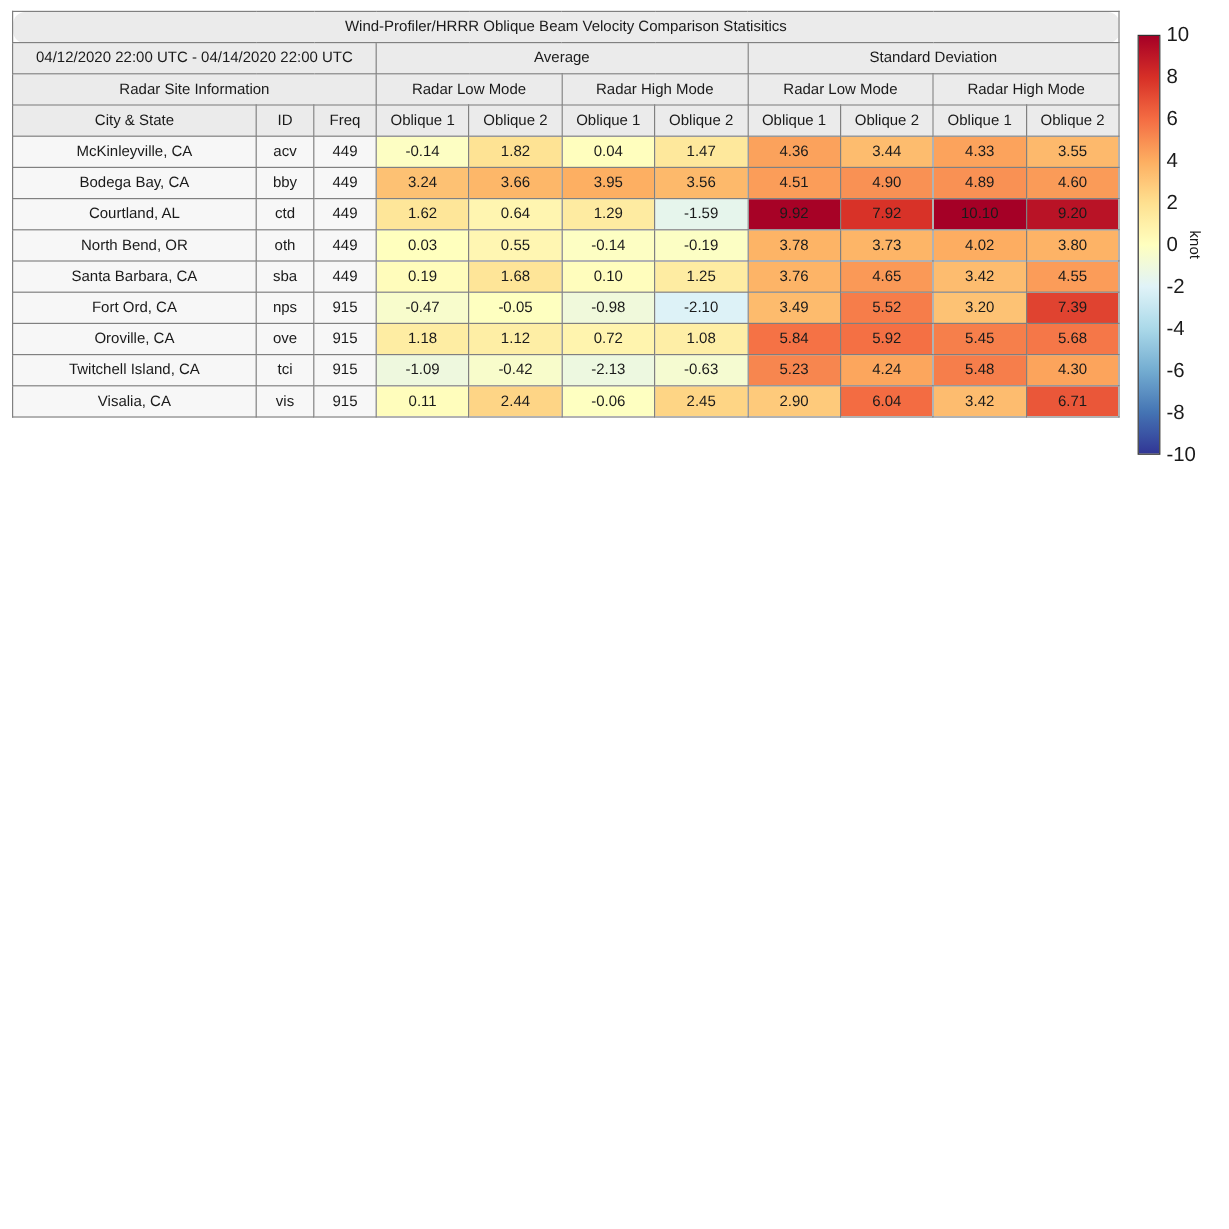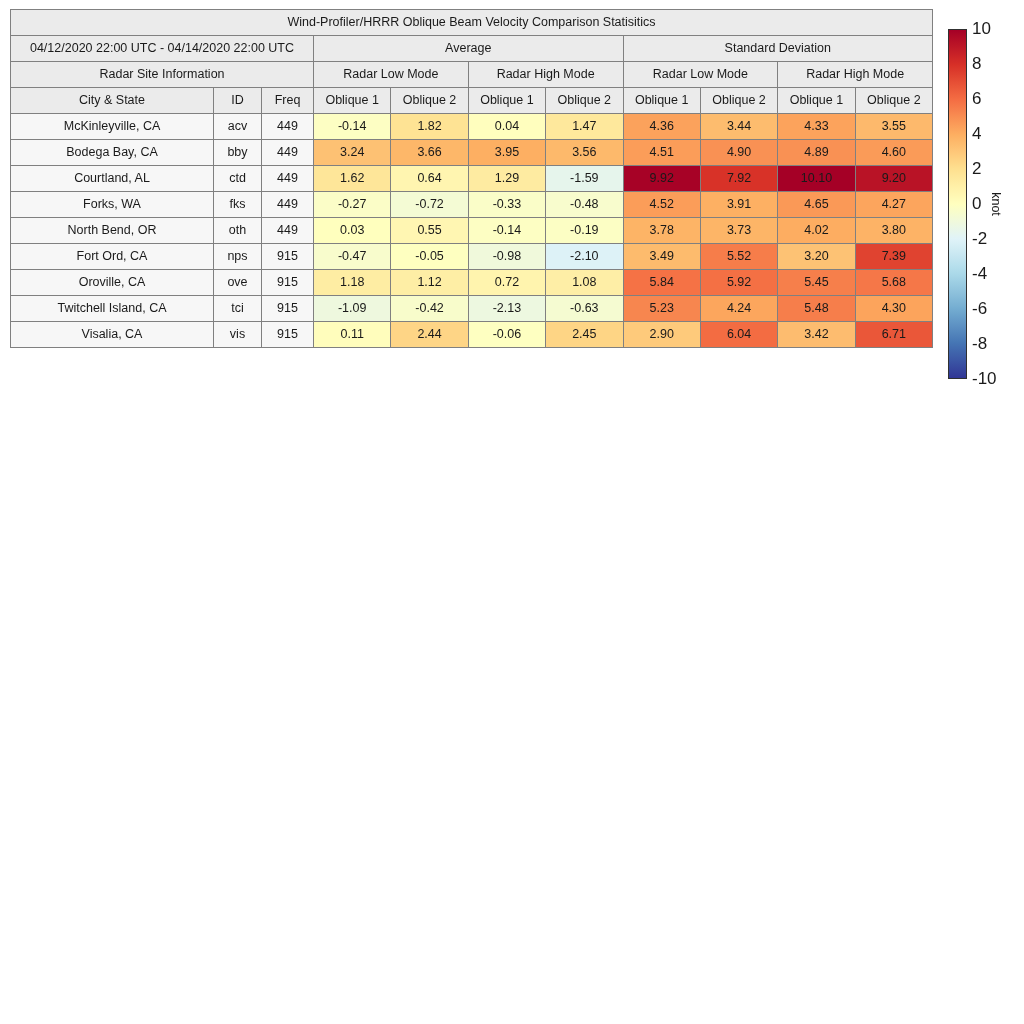--- a/index.html
+++ b/index.html
@@ -46,20 +46,21 @@
     overflow: hidden;
   }
 
   td.hdr {
     background: #ebebeb;
   }
 
   td.title-cell {
     background: #ebebeb;
     height: 26px;
+    border-radius: 10px;
   }
 
   td.daterange {
     background: #ebebeb;
     text-align: left;
     padding-left: 6px;
   }
 
   td.sitecell {
     background: #f7f7f7;
@@ -198,44 +199,44 @@
             <td class="val" style="background: rgb(254, 230, 153);">1.62</td>
             <td class="val" style="background: rgb(255, 245, 176);">0.64</td>
             <td class="val" style="background: rgb(254, 235, 161);">1.29</td>
             <td class="val" style="background: rgb(230, 245, 236);">-1.59</td>
             <td class="val" style="background: rgb(167, 2, 38);">9.92</td>
             <td class="val" style="background: rgb(216, 50, 40);">7.92</td>
             <td class="val" style="background: rgb(165, 0, 38);">10.10</td>
             <td class="val" style="background: rgb(185, 19, 38);">9.20</td>
           </tr>
           <tr>
-            <td class="sitecell">Forks, WA</td>
-            <td class="sitecell">fks</td>
-            <td class="sitecell">449</td>
-            <td class="val" style="background: rgb(251, 253, 199);">-0.27</td>
-            <td class="val" style="background: rgb(244, 251, 212);">-0.72</td>
-            <td class="val" style="background: rgb(250, 253, 200);">-0.33</td>
-            <td class="val" style="background: rgb(248, 252, 205);">-0.48</td>
-            <td class="val" style="background: rgb(251, 157, 89);">4.52</td>
-            <td class="val" style="background: rgb(253, 176, 99);">3.91</td>
-            <td class="val" style="background: rgb(250, 153, 87);">4.65</td>
-            <td class="val" style="background: rgb(252, 165, 93);">4.27</td>
-          </tr>
-          <tr>
             <td class="sitecell">North Bend, OR</td>
             <td class="sitecell">oth</td>
             <td class="sitecell">449</td>
             <td class="val" style="background: rgb(255, 255, 190);">0.03</td>
             <td class="val" style="background: rgb(255, 246, 178);">0.55</td>
             <td class="val" style="background: rgb(253, 254, 195);">-0.14</td>
             <td class="val" style="background: rgb(252, 254, 196);">-0.19</td>
             <td class="val" style="background: rgb(253, 180, 102);">3.78</td>
             <td class="val" style="background: rgb(253, 181, 103);">3.73</td>
             <td class="val" style="background: rgb(253, 173, 97);">4.02</td>
             <td class="val" style="background: rgb(253, 179, 102);">3.80</td>
+          </tr>
+          <tr>
+            <td class="sitecell">Santa Barbara, CA</td>
+            <td class="sitecell">sba</td>
+            <td class="sitecell">449</td>
+            <td class="val" style="background: rgb(255, 252, 187);">0.19</td>
+            <td class="val" style="background: rgb(254, 229, 152);">1.68</td>
+            <td class="val" style="background: rgb(255, 253, 189);">0.10</td>
+            <td class="val" style="background: rgb(254, 236, 162);">1.25</td>
+            <td class="val" style="background: rgb(253, 180, 103);">3.76</td>
+            <td class="val" style="background: rgb(250, 153, 87);">4.65</td>
+            <td class="val" style="background: rgb(253, 188, 111);">3.42</td>
+            <td class="val" style="background: rgb(251, 156, 89);">4.55</td>
           </tr>
           <tr>
             <td class="sitecell">Fort Ord, CA</td>
             <td class="sitecell">nps</td>
             <td class="sitecell">915</td>
             <td class="val" style="background: rgb(248, 252, 204);">-0.47</td>
             <td class="val" style="background: rgb(254, 255, 192);">-0.05</td>
             <td class="val" style="background: rgb(240, 249, 219);">-0.98</td>
             <td class="val" style="background: rgb(221, 242, 247);">-2.10</td>
             <td class="val" style="background: rgb(253, 187, 109);">3.49</td>

